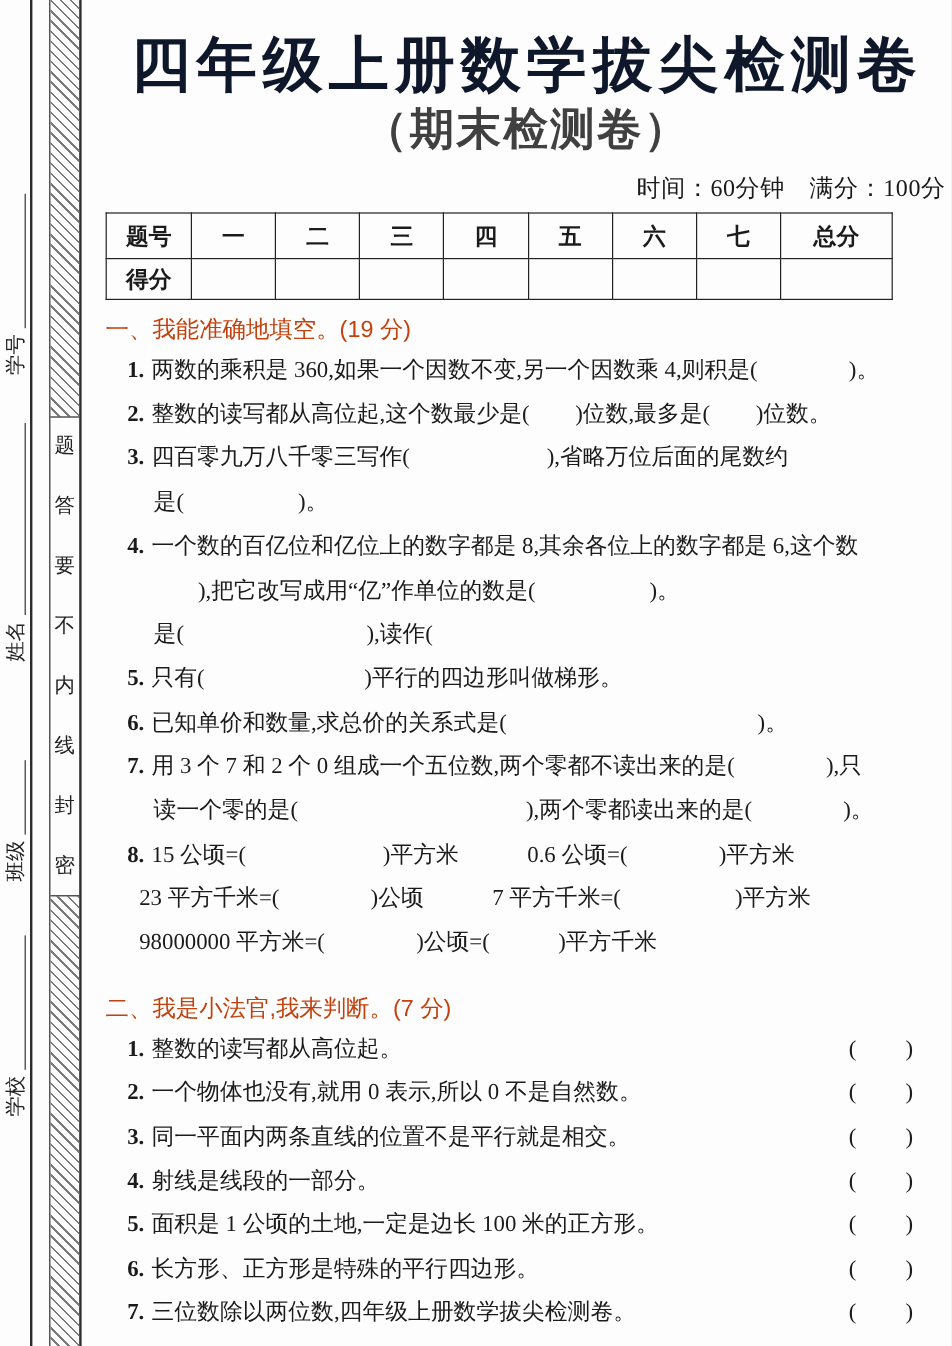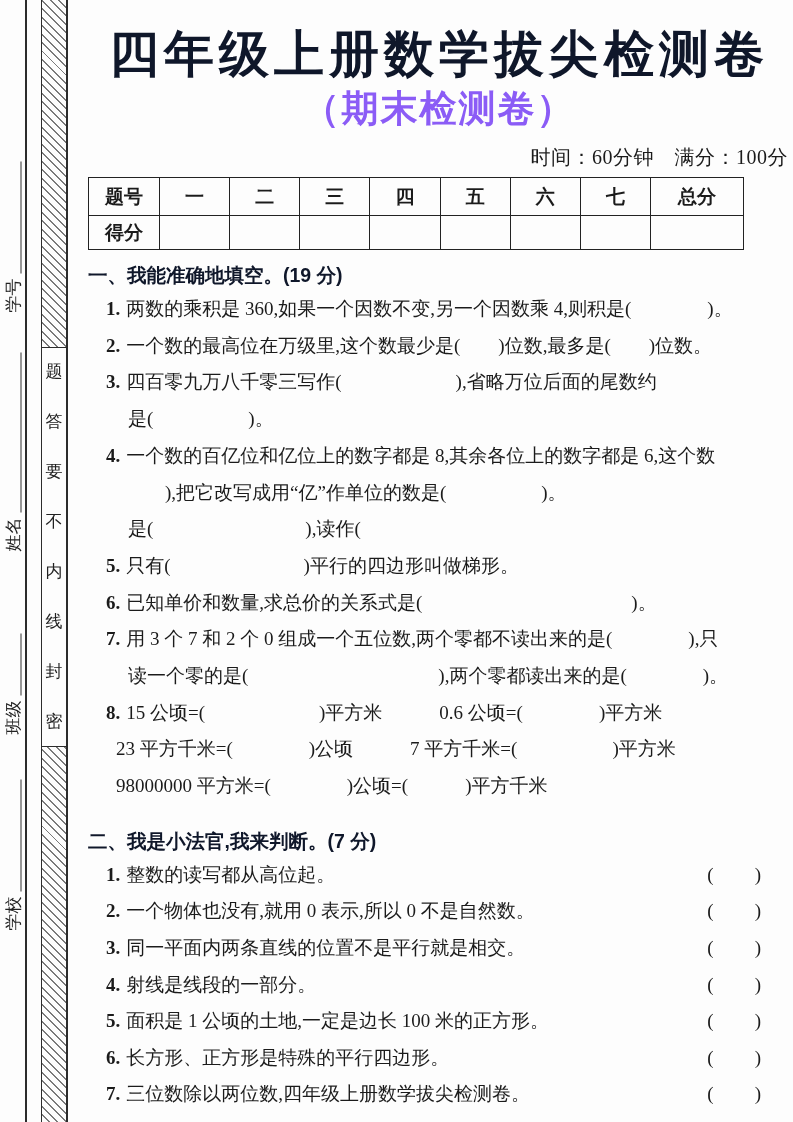--- a/index.html
+++ b/index.html
@@ -35,39 +35,39 @@
   .ml-2{top:684px;} .ml-2 .ml-line{width:62px;}
   .ml-3{top:855px;} .ml-3 .ml-line{width:112px;}
   
   .main{position:absolute;left:88px;top:0;width:702px;}
   .title{
     margin-top:24px;text-align:center;font-weight:bold;font-size:50px;
     line-height:60px;letter-spacing:5px;color:#0f172a;
   }
   .subtitle{
     text-align:center;font-weight:bold;font-size:37px;line-height:50px;
-    letter-spacing:2px;color:#8b5cf6;
+    letter-spacing:2px;color:#404040;
   }
   .meta{
     text-align:right;font-size:20px;line-height:26px;margin-top:10px;margin-bottom:7px;
     padding-right:2px;letter-spacing:.5px;
   }
   table.score{
     width:656px;border-collapse:collapse;table-layout:fixed;font-weight:bold;
   }
   table.score td{
     border:1.5px solid #222;text-align:center;font-size:19px;padding:0;
   }
   table.score tr:first-child td{height:37px;}
   table.score tr:last-child td{height:33px;}
   table.score td:first-child{width:70px;}
   table.score td:last-child{width:92px;}
   .sec-title{
     font-family:"Liberation Sans", sans-serif;
-    font-weight:bold;font-size:19.5px;line-height:25px;margin-top:13px;color:#0f172a;
+    font-weight:normal;font-size:19.5px;line-height:25px;margin-top:13px;color:#c2410c;
   }
   .sec2-title{margin-top:24px;}
   .q-wrap{margin-top:3px;}
   .q-line{display:flex;font-size:19px;line-height:36.7px;padding-left:18px;}
   .q-line.ind1{padding-left:40px;}
   .q-line.ind2{padding-left:77px;}
   .q-line.ind3{padding-left:28px;}
   .q-num{font-weight:bold;margin-right:6px;flex:0 0 auto;}
   .q-text{white-space:pre-wrap;}
   .j-row{
@@ -148,21 +148,21 @@
     </table>
 
     <div class="sec-title">一、我能准确地填空。(19 分)</div>
     <div class="q-wrap" id="s1-lines">
         <div class="q-line">
           <span class="q-num">1.</span>
           <span class="q-text">两数的乘积是 360,如果一个因数不变,另一个因数乘 4,则积是(　　　　)。</span>
         </div>
         <div class="q-line">
           <span class="q-num">2.</span>
-          <span class="q-text">一个数的最高位在万级里,这个数最少是(　　)位数,最多是(　　)位数。</span>
+          <span class="q-text">整数的读写都从高位起,这个数最少是(　　)位数,最多是(　　)位数。</span>
         </div>
         <div class="q-line">
           <span class="q-num">3.</span>
           <span class="q-text">四百零九万八千零三写作(　　　　　　),省略万位后面的尾数约</span>
         </div>
         <div class="q-line ind1">
           <span class="q-text">是(　　　　　)。</span>
         </div>
         <div class="q-line">
           <span class="q-num">4.</span>

